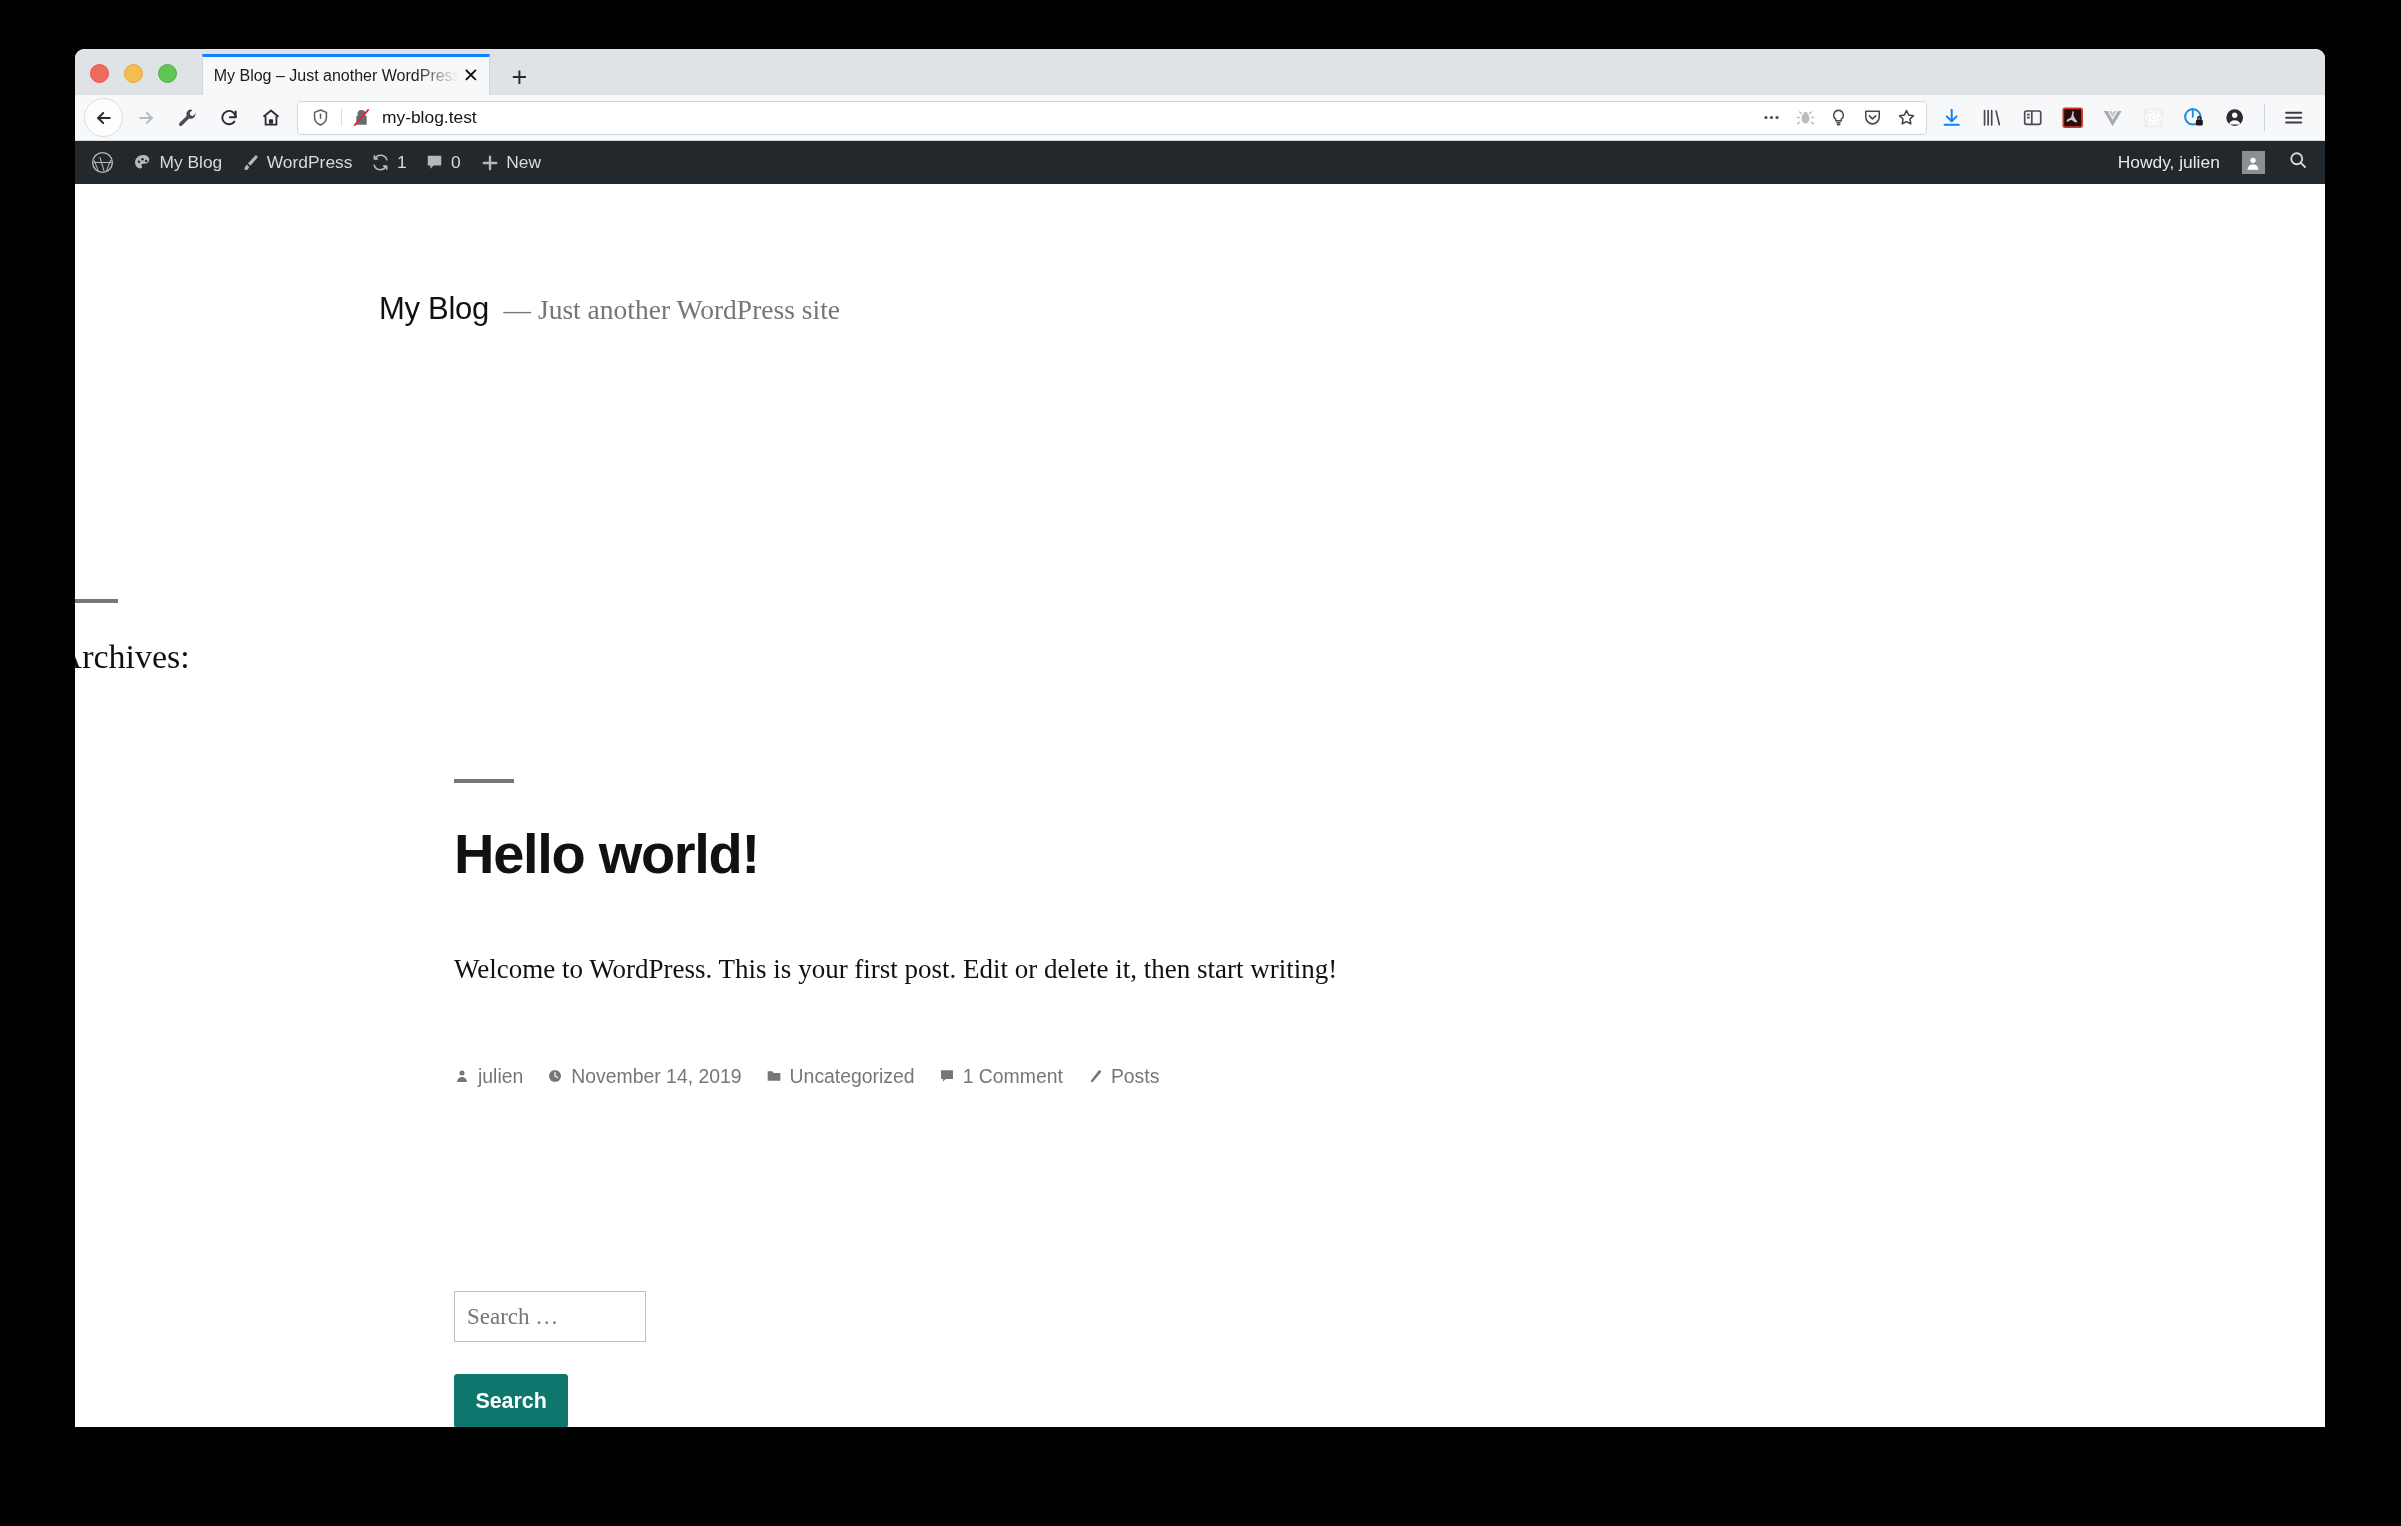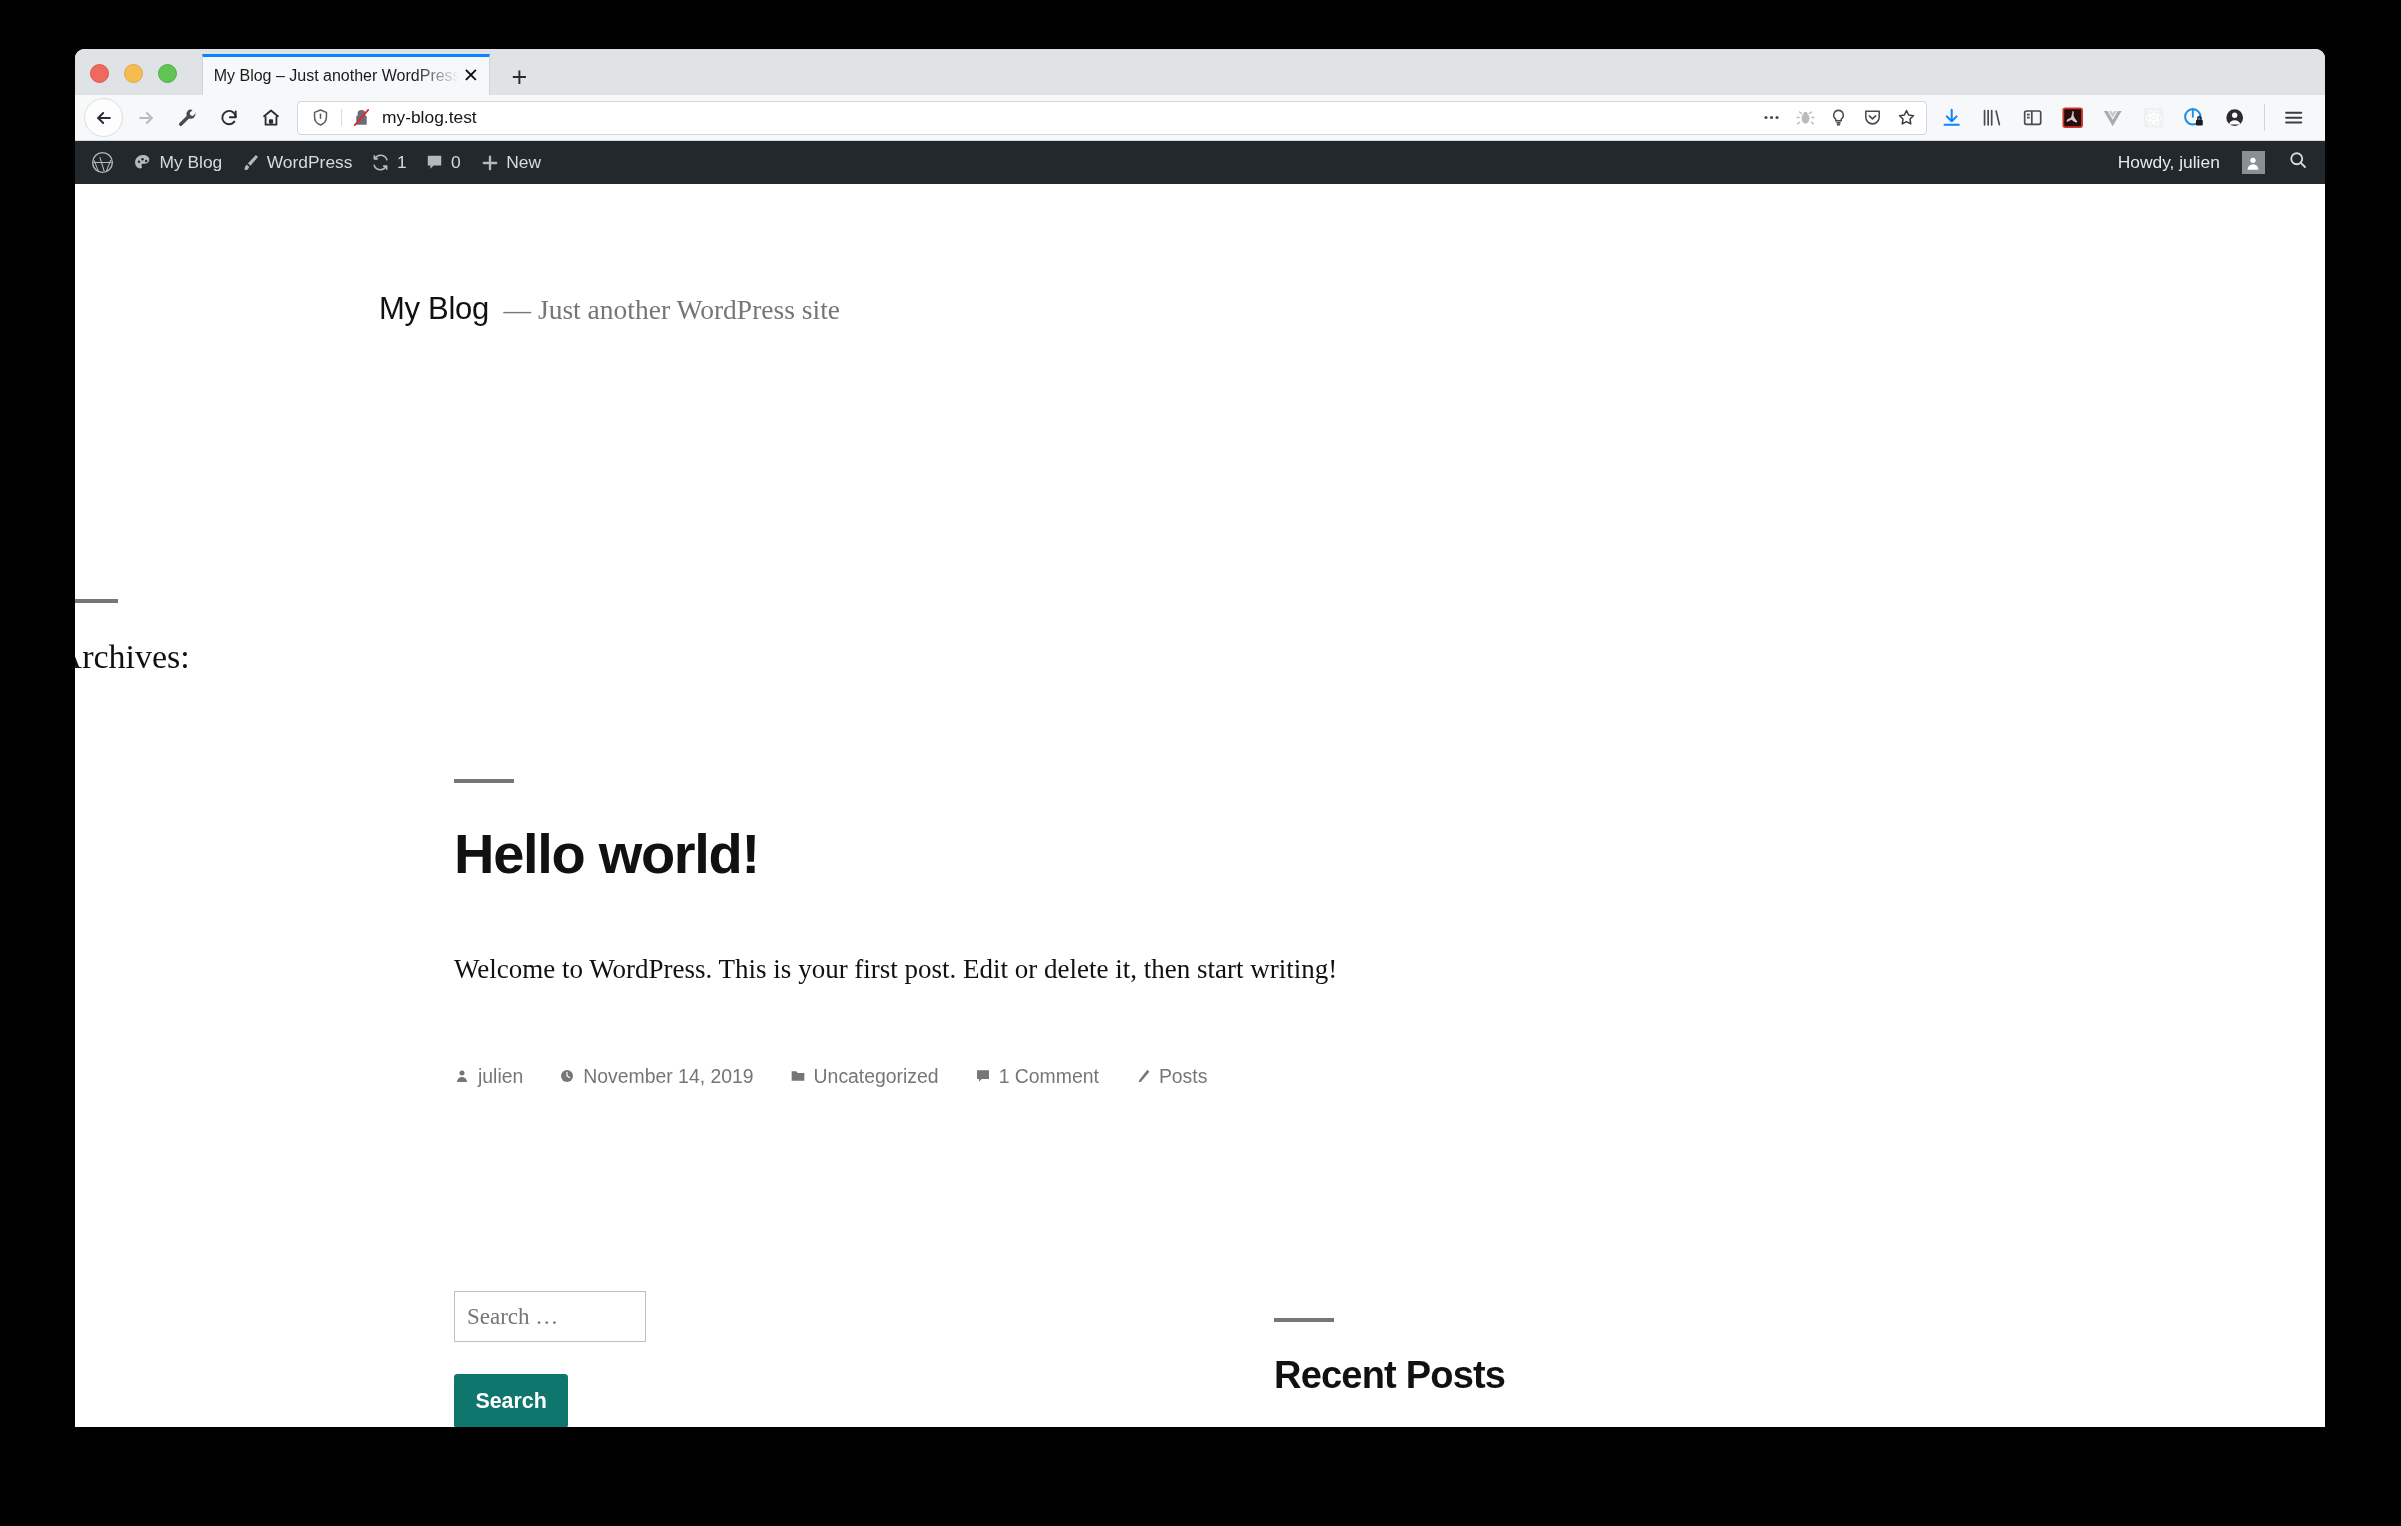--- a/index.html
+++ b/index.html
@@ -168,21 +168,21 @@
   #entry-content {
     font-family:"Liberation Serif", serif;
     font-size:27px; color:#111;
     margin-top:70px;
     white-space:nowrap;
   }
   #entry-footer {
     margin-top:80px;
     display:flex; align-items:center;
     font-size:19.4px; color:#767676;
-    gap:12px;
+    gap:0;
   }
   .meta-item { display:flex; align-items:center; gap:8px; margin-right:24px; white-space:nowrap; }
   .meta-icon { display:flex; align-items:center; justify-content:center; flex:0 0 auto; }
 
   
   #search-widget { position:absolute; left:379px; top:1107px; }
   #search-field {
     width:192px; height:51px;
     border:0.7px solid #bfbfbf; background:#fff;
     font-family:"Liberation Serif", serif;
@@ -509,21 +509,16 @@
           <span>Posts</span>
         </span>
       </footer>
     </article>
 
     <div id="search-widget">
       <div id="search-field" placeholder="Search …">Search …</div>
       <div id="search-submit">Search</div>
     </div>
 
-    <div id="recent-posts-widget">
-      <div class="rule"></div>
-      <h2 id="recent-posts-title">Recent Posts</h2>
-
-    </div>
 
   </div>
 </div>
 
 
 </body></html>

